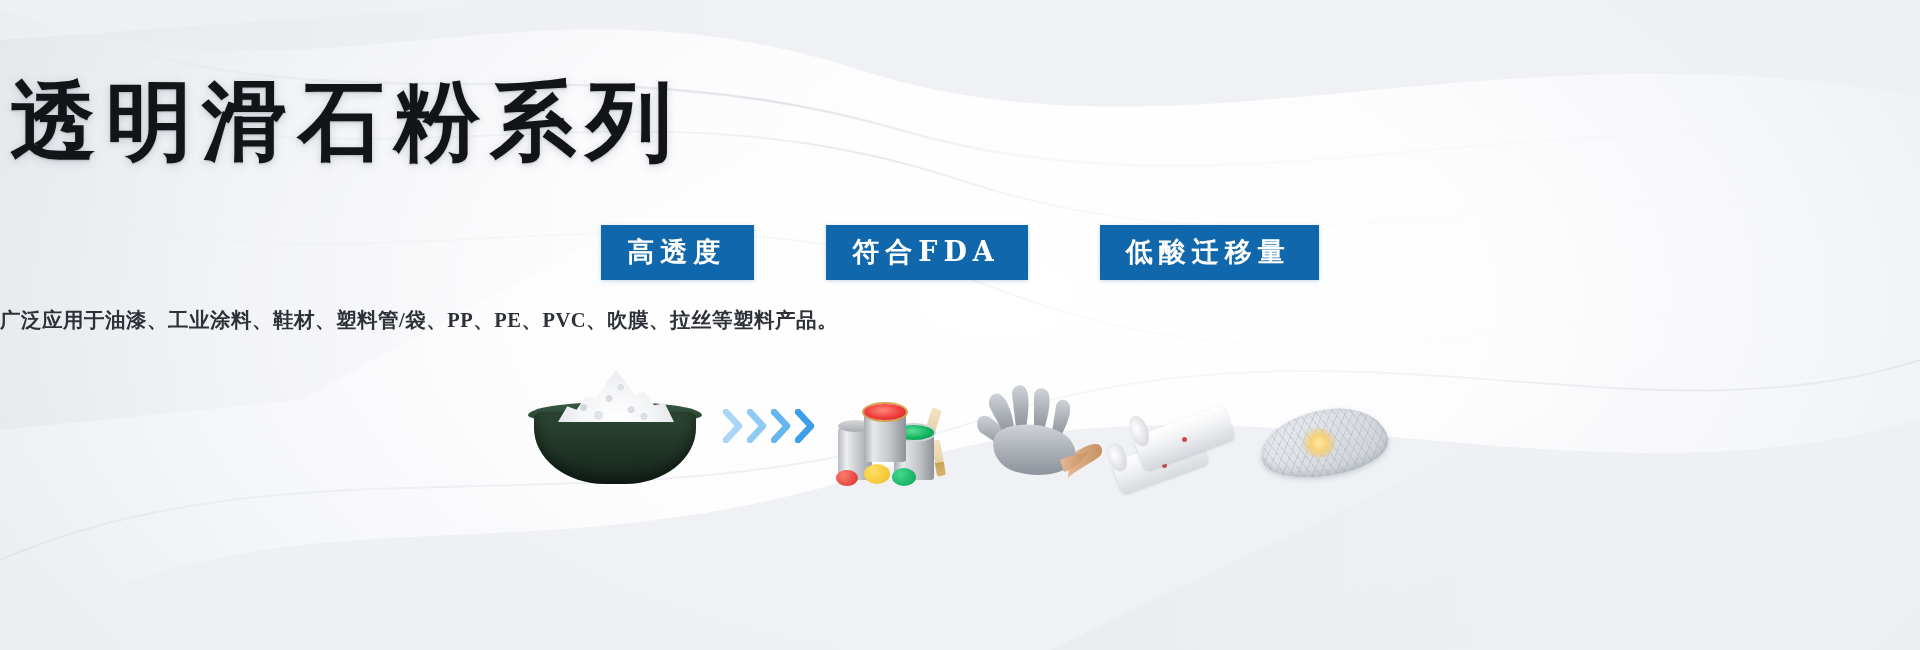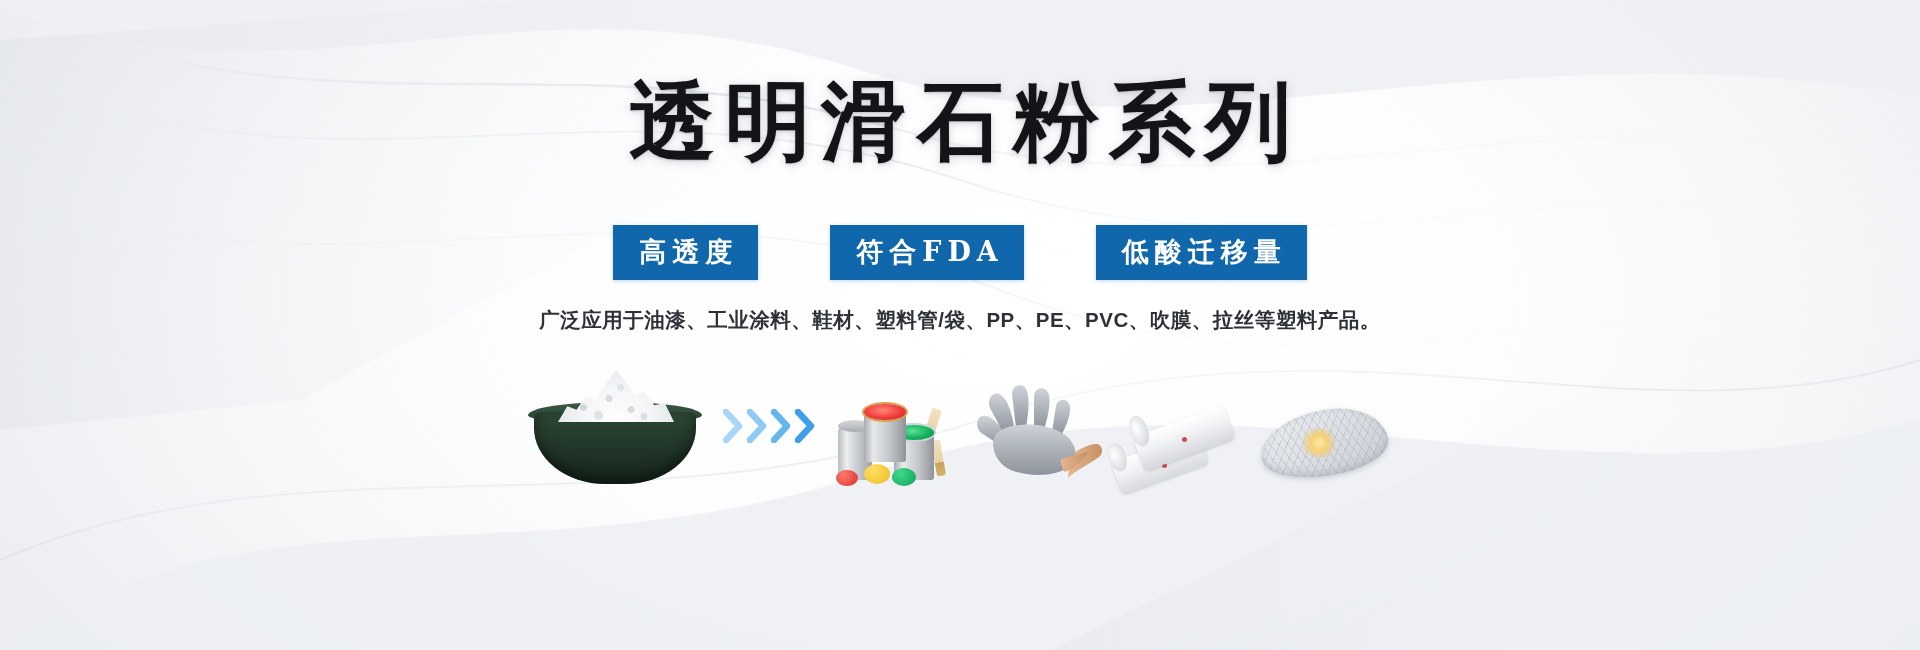--- a/index.html
+++ b/index.html
@@ -11,48 +11,48 @@
   .banner{
     position:relative;width:1920px;height:650px;overflow:hidden;
     background:
       radial-gradient(ellipse 1100px 620px at 52% 46%, #ffffff 0%, #fdfdfe 45%, #f6f7f9 72%, #eceef1 100%),
       linear-gradient(115deg,#e9ebee 0%,#f6f7f9 18%,#ffffff 42%,#ffffff 60%,#f3f4f7 82%,#e6e9ed 100%);
   }
   .bg-waves{position:absolute;inset:0;width:1920px;height:650px;pointer-events:none;}
 
   
   .title{
-    position:absolute;left:0;right:0;top:78px;text-align:center;
+    position:absolute;left:0;right:0;top:78px;
     font-family:"DejaVu Serif","Liberation Serif",serif;
     font-size:86px;line-height:1;font-weight:700;color:#121418;
     letter-spacing:10px;text-indent:10px;
     text-shadow:0 2px 10px rgba(120,130,150,.30), 0 1px 2px rgba(0,0,0,.18);
     white-space:nowrap;
   }
 
   
   .badges{
     position:absolute;left:0;right:0;top:225px;
     display:flex;justify-content:center;align-items:center;gap:72px;
   }
   .badge{
     background:#1167ab;color:#ffffff;
     font-family:"DejaVu Serif","Liberation Serif",serif;
     font-weight:700;font-size:27px;line-height:1;
     letter-spacing:6px;text-indent:6px;
-    padding:13px 20px 15px 20px;
+    padding:13px 28px 15px 20px;
     box-shadow:0 1px 4px rgba(17,103,171,.25);
     white-space:nowrap;
     text-align:center;
   }
 
   
   .desc{
-    position:absolute;left:0;right:0;top:306px;text-align:center;
-    font-family:Liberation Sans, sans-serif;
+    position:absolute;left:0;right:0;top:306px;
+    font-family:Liberation Serif, serif;
     font-size:20.5px;font-weight:700;color:#2e3238;
     letter-spacing:.5px;white-space:nowrap;
   }
 
   
   .strip{
     position:absolute;left:0;right:0;top:356px;height:130px;
     display:flex;justify-content:center;align-items:flex-end;gap:0;
   }
   .prod{position:relative;height:120px;flex:0 0 auto;}

